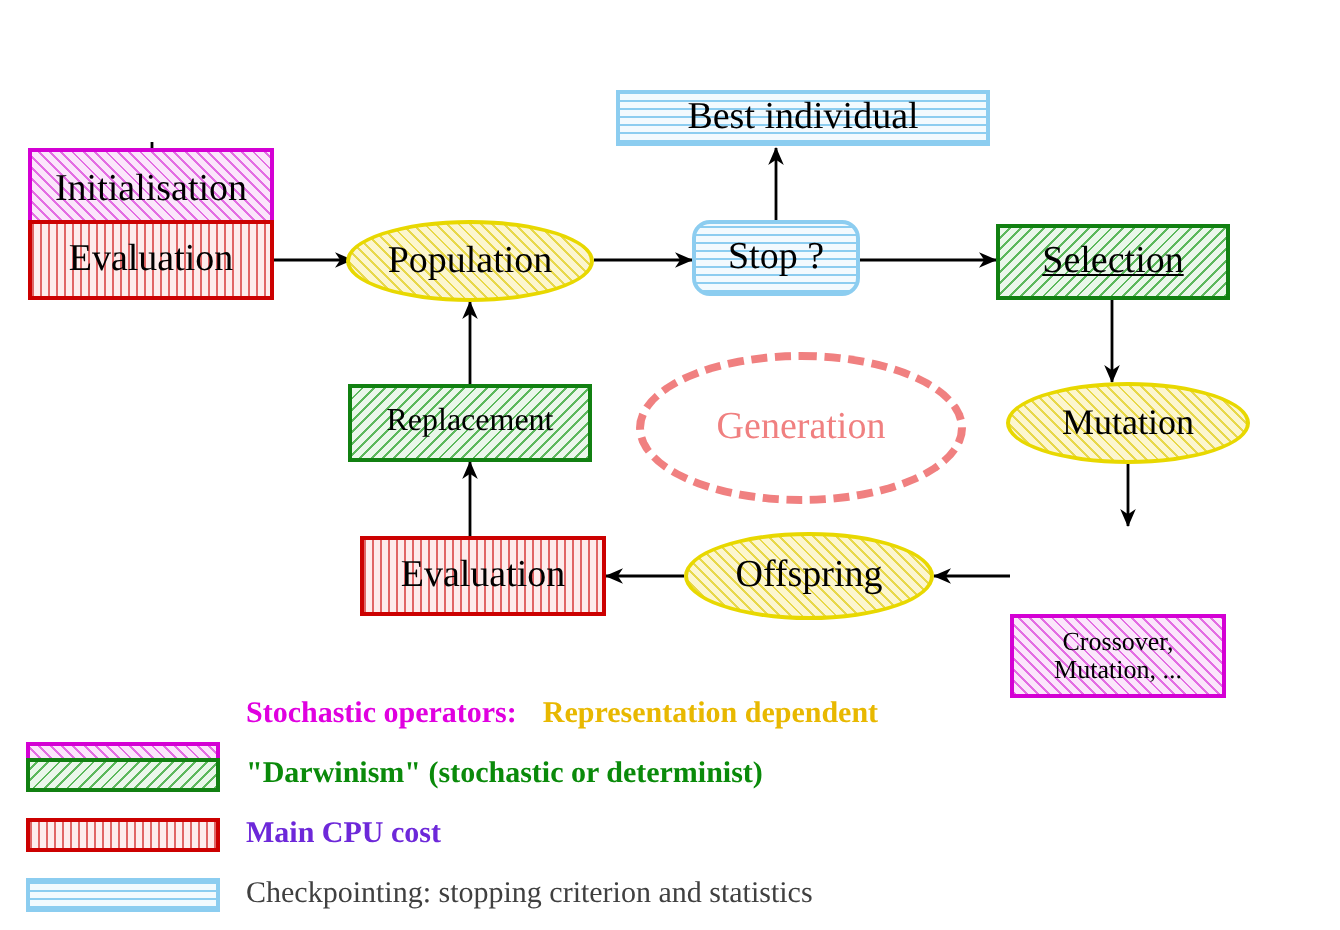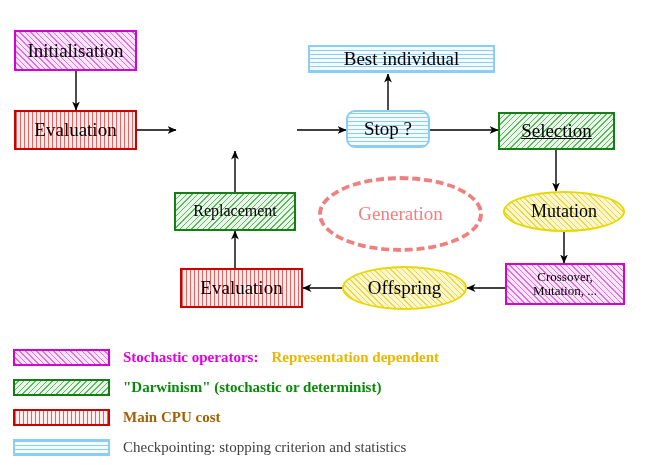--- a/index.html
+++ b/index.html
@@ -25,20 +25,21 @@
   .ell{border-radius:50%;border-style:solid;border-width:2px;}
   .rounded{border-radius:9px;}
 
   
   
   .f-magenta{
     border-color:#d400d4;
     background-color:#fbe6fb;
     background-image:repeating-linear-gradient(45deg,
         #e36ee3 0px,#e36ee3 1px,transparent 1px,transparent 4px);
+    margin-top:44px;
   }
   
   .f-green{
     border-color:#118011;
     background-color:#eaf7ea;
     background-image:repeating-linear-gradient(-45deg,
         #5cb85c 0px,#5cb85c 1px,transparent 1px,transparent 4px);
   }
   
   .f-red{
@@ -78,21 +79,21 @@
   .lg-row{position:absolute;left:0;width:670px;height:22px;display:flex;align-items:center;}
   .lg-swatch{
     width:97px;height:17px;margin-left:13px;flex:0 0 auto;
     border-style:solid;border-width:2px;box-sizing:border-box;
   }
   .lg-text{margin-left:13px;font-size:15px;font-weight:bold;white-space:pre;}
   .lg-text.thin{font-weight:normal;}
   .t-magenta{color:#e000e0;}
   .t-gold{color:#e8b800;}
   .t-green{color:#0a8a0a;}
-  .t-red{color:#a16207;}
+  .t-red{color:#6d28d9;}
   .t-blue{color:#404040;}
 </style>
 </head>
 <body>
 
 <div id="canvas">
 
   <div class="arrow" style="left:0;top:0;width:670px;height:465px;">
     <svg width="670" height="465" viewBox="0 0 670 465">
       <defs>
@@ -122,30 +123,31 @@
       <line x1="235" y1="268" x2="235" y2="231" stroke="#000" stroke-width="1.4" marker-end="url(#ah)"></line>
 
       <line x1="235" y1="192" x2="235" y2="151" stroke="#000" stroke-width="1.4" marker-end="url(#ah)"></line>
     </svg>
   </div>
 
   <div class="node box f-magenta" style="left:14px;top:30px;width:123px;height:41px;font-size:19px;">Initialisation</div>
 
   <div class="node box f-red" style="left:14px;top:110px;width:123px;height:40px;font-size:19px;">Evaluation</div>
 
+  <div class="node ell f-yellow" style="left:173px;top:110px;width:124px;height:41px;font-size:19px;">Population</div>
 
   <div class="node box f-blue" style="left:308px;top:45px;width:187px;height:28px;font-size:19px;">Best individual</div>
 
   <div class="node box rounded f-blue" style="left:346px;top:110px;width:84px;height:38px;font-size:19px;">Stop ?</div>
 
   <div class="node box f-green" style="left:498px;top:112px;width:117px;height:38px;font-size:19px;text-decoration:underline;">Selection</div>
 
   <div class="node ell f-yellow" style="left:503px;top:191px;width:122px;height:41px;font-size:18px;">Mutation</div>
 
-  <div class="node box f-magenta" style="left:505px;top:263px;width:120px;height:42px;font-size:13px;">Crossover,
+  <div class="node box f-magenta" style="left:505px;top:263px;width:108px;height:42px;font-size:13px;">Crossover,
 Mutation, ...</div>
 
   <div class="node ell f-yellow" style="left:342px;top:266px;width:125px;height:44px;font-size:19px;">Offspring</div>
 
   <div class="node box f-red" style="left:180px;top:268px;width:123px;height:40px;font-size:19px;">Evaluation</div>
 
   <div class="node box f-green" style="left:174px;top:192px;width:122px;height:39px;font-size:16px;">Replacement</div>
 
   <div class="node f-dashed" style="left:318px;top:176px;width:165px;height:76px;font-size:19px;">Generation</div>
 

